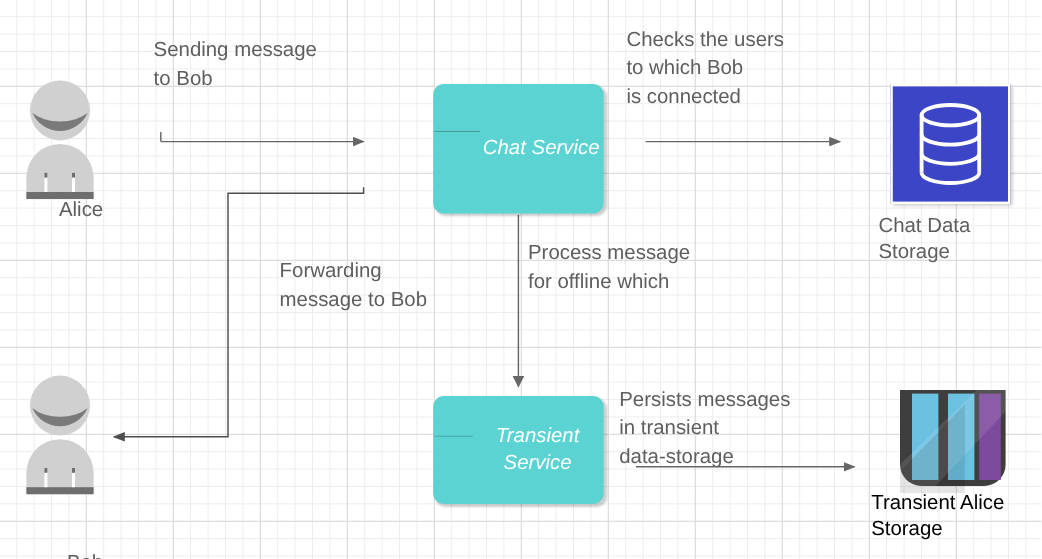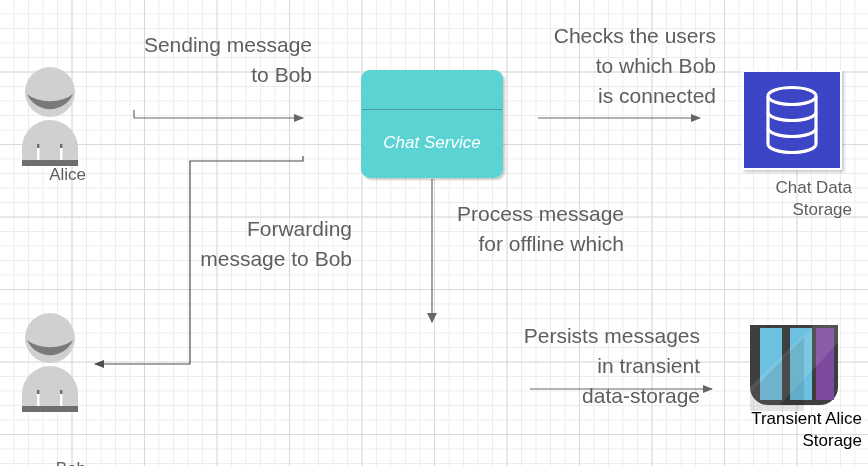--- a/index.html
+++ b/index.html
@@ -36,21 +36,21 @@
     position: absolute;
   }
   
   .svc {
     box-sizing: border-box;
     border-radius: 9px;
     background: #5BD3D3;
     border: 1px solid #5BD3D3;
     box-shadow: 2px 2px 2px rgba(0,0,0,0.20);
     display: flex;
-    flex-direction: column;
+    flex-direction: row;
   }
   .svc-head {
     height: 38px;
     flex: 0 0 38px;
     border-bottom: 1px solid #4a9c9c;
     border-radius: 8px 8px 0 0;
   }
   .svc-body {
     flex: 1 1 auto;
     display: flex;
@@ -59,23 +59,23 @@
     text-align: center;
     color: #ffffff;
     font-style: italic;
     font-size: 17px;
     line-height: 1.38;
     padding-bottom: 2px;
   }
   
   .lbl {
     position: absolute;
-    text-align: right;
+    text-align: left;
     color: #5e5e5e;
-    font-size: 21px;
+    font-size: 17px;
     line-height: 1.42;
     white-space: pre-line;
   }
   
   .actor {
     position: absolute;
   }
   .actor-name {
     position: absolute;
     left: 0;
@@ -87,21 +87,21 @@
   
   .dbsquare {
     position: absolute;
     background: #3B45C5;
     box-shadow: 2px 2px 3px rgba(0,0,0,0.22);
     border: 2px solid #ffffff;
     box-sizing: border-box;
   }
   .store-caption {
     position: absolute;
-    text-align: right;
+    text-align: left;
     white-space: pre-line;
     font-size: 17px;
     line-height: 1.32;
   }
 </style>
 </head>
 <body>
 
 <div id="canvas">
 
@@ -167,20 +167,25 @@
     </svg>
     <div class="actor-name" style="top:101px;margin-top:48px;">Bob</div>
   </div>
 
   <div class="node svc" style="left:361px; top:70px; width:142px; height:108px;">
     <div class="svc-head"></div>
     <div class="svc-body">Chat
 Service</div>
   </div>
 
+  <div class="node svc" style="left:361px; top:330px; width:142px; height:90px;">
+    <div class="svc-head" style="height:32px; flex:0 0 32px;"></div>
+    <div class="svc-body">Transient
+Service</div>
+  </div>
 
   <div class="node" style="left:738px; top:70px; width:108px; height:148px;">
     <div class="dbsquare" style="left:4px; top:0px; width:100px; height:100px;">
       <svg width="96" height="96" viewBox="0 0 96 96">
         <g fill="none" stroke="#ffffff" stroke-width="3.2" stroke-linejoin="round">
           <ellipse cx="48" cy="24" rx="24" ry="8.5"></ellipse>
           <path d="M24,24 L24,72"></path>
           <path d="M72,24 L72,72"></path>
           <path d="M24,72 A24,8.5 0 0 0 72,72"></path>
           <path d="M24,40 A24,8.5 0 0 0 72,40"></path>
@@ -205,21 +210,21 @@
 Storage</div>
   </div>
 
   <div class="lbl" style="left:128px; top:30px; width:184px;">Sending message
 to Bob</div>
 
   <div class="lbl" style="left:522px; top:21px; width:194px;">Checks the users
 to which Bob
 is connected</div>
 
-  <div class="lbl" style="left:190px; top:214px; width:162px;">Forwarding
+  <div class="lbl" style="left:190px; top:214px; width:162px;padding-left:43px;">Forwarding
 message to Bob</div>
 
   <div class="lbl" style="left:440px; top:199px; width:184px;">Process message
 for offline which</div>
 
   <div class="lbl" style="left:516px; top:297px; width:184px;margin-top:24px;">Persists messages
 in  transient
 data-storage</div>
 
 </div>

